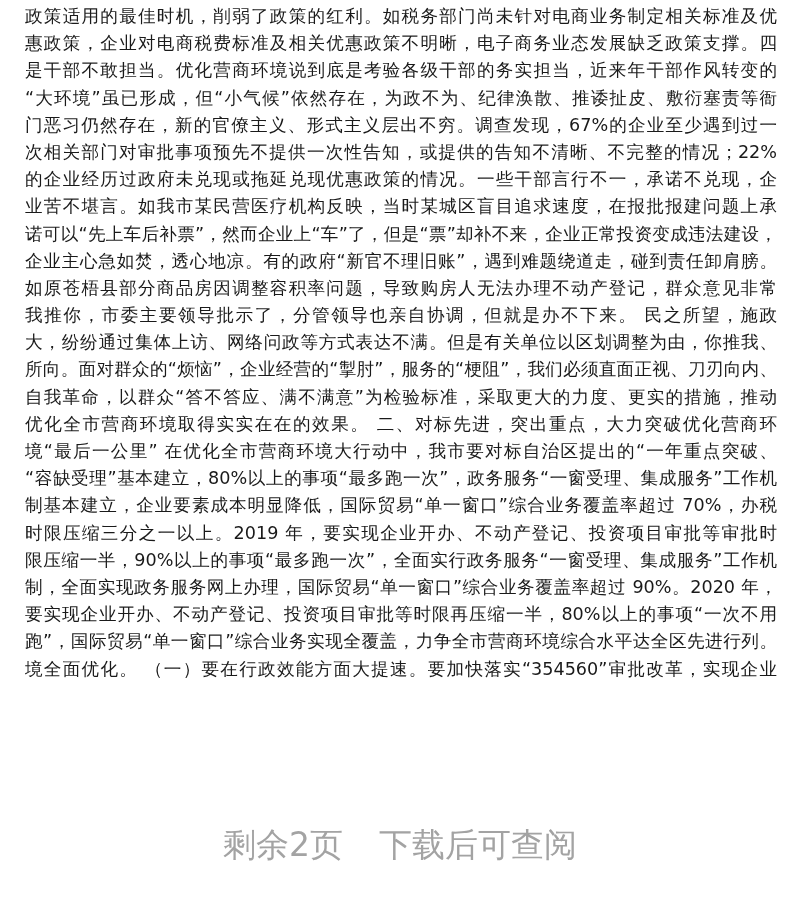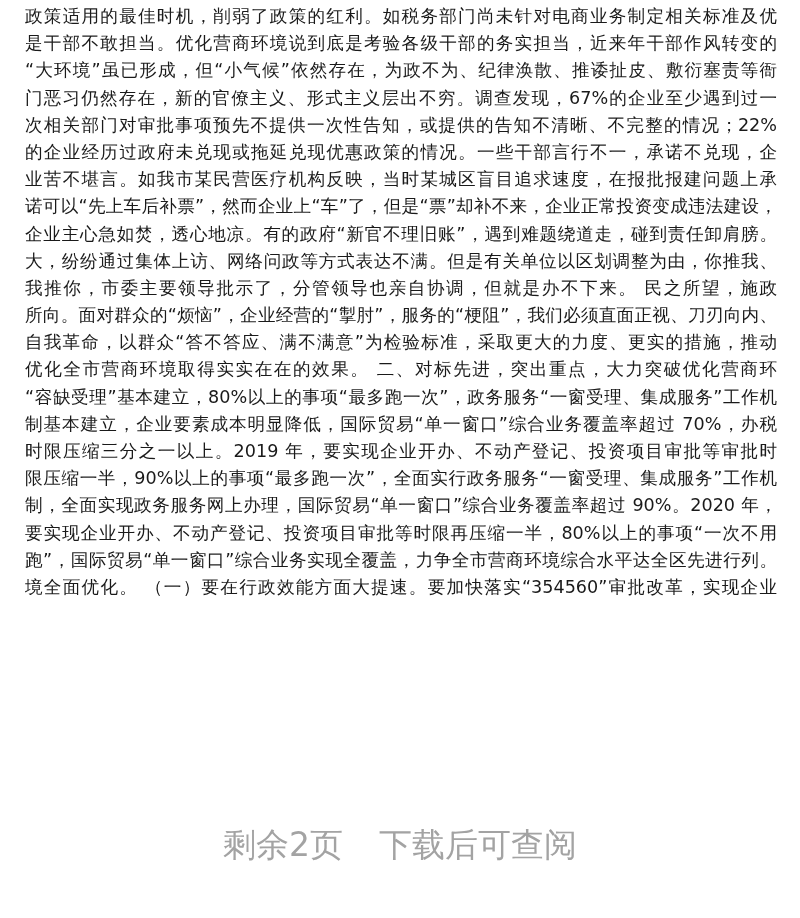--- a/index.html
+++ b/index.html
@@ -46,33 +46,36 @@
     cursor: pointer;
   }
   .remain-banner .gap { display: inline-block; width: 36px; }
 </style>
 </head>
 <body>
 
 <div class="page">
   <div class="doc-body">
     <span class="line">政策适用的最佳时机，削弱了政策的红利。如税务部门尚未针对电商业务制定相关标准及优</span>
+    <span class="line">惠政策，企业对电商税费标准及相关优惠政策不明晰，电子商务业态发展缺乏政策支撑。四</span>
     <span class="line">是干部不敢担当。优化营商环境说到底是考验各级干部的务实担当，近来年干部作风转变的</span>
     <span class="line">“大环境”虽已形成，但“小气候”依然存在，为政不为、纪律涣散、推诿扯皮、敷衍塞责等衙</span>
     <span class="line">门恶习仍然存在，新的官僚主义、形式主义层出不穷。调查发现，67%的企业至少遇到过一</span>
     <span class="line">次相关部门对审批事项预先不提供一次性告知，或提供的告知不清晰、不完整的情况；22%</span>
     <span class="line">的企业经历过政府未兑现或拖延兑现优惠政策的情况。一些干部言行不一，承诺不兑现，企</span>
     <span class="line">业苦不堪言。如我市某民营医疗机构反映，当时某城区盲目追求速度，在报批报建问题上承</span>
     <span class="line">诺可以“先上车后补票”，然而企业上“车”了，但是“票”却补不来，企业正常投资变成违法建设，</span>
     <span class="line">企业主心急如焚，透心地凉。有的政府“新官不理旧账”，遇到难题绕道走，碰到责任卸肩膀。</span>
+    <span class="line">如原苍梧县部分商品房因调整容积率问题，导致购房人无法办理不动产登记，群众意见非常</span>
+    <span class="line">我推你，市委主要领导批示了，分管领导也亲自协调，但就是办不下来。  民之所望，施政</span>
     <span class="line">大，纷纷通过集体上访、网络问政等方式表达不满。但是有关单位以区划调整为由，你推我、</span>
-    <span class="line">我推你，市委主要领导批示了，分管领导也亲自协调，但就是办不下来。  民之所望，施政</span>
     <span class="line">所向。面对群众的“烦恼”，企业经营的“掣肘”，服务的“梗阻”，我们必须直面正视、刀刃向内、</span>
     <span class="line">自我革命，以群众“答不答应、满不满意”为检验标准，采取更大的力度、更实的措施，推动</span>
     <span class="line">优化全市营商环境取得实实在在的效果。  二、对标先进，突出重点，大力突破优化营商环</span>
+    <span class="line">境“最后一公里”  在优化全市营商环境大行动中，我市要对标自治区提出的“一年重点突破、</span>
     <span class="line">“容缺受理”基本建立，80%以上的事项“最多跑一次”，政务服务“一窗受理、集成服务”工作机</span>
     <span class="line">制基本建立，企业要素成本明显降低，国际贸易“单一窗口”综合业务覆盖率超过 70%，办税</span>
     <span class="line">时限压缩三分之一以上。2019 年，要实现企业开办、不动产登记、投资项目审批等审批时</span>
     <span class="line">限压缩一半，90%以上的事项“最多跑一次”，全面实行政务服务“一窗受理、集成服务”工作机</span>
     <span class="line">制，全面实现政务服务网上办理，国际贸易“单一窗口”综合业务覆盖率超过 90%。2020 年，</span>
     <span class="line">要实现企业开办、不动产登记、投资项目审批等时限再压缩一半，80%以上的事项“一次不用</span>
     <span class="line">跑”，国际贸易“单一窗口”综合业务实现全覆盖，力争全市营商环境综合水平达全区先进行列。</span>
     <span class="line last">境全面优化。  （一）要在行政效能方面大提速。要加快落实“354560”审批改革，实现企业</span>
   </div>
 

